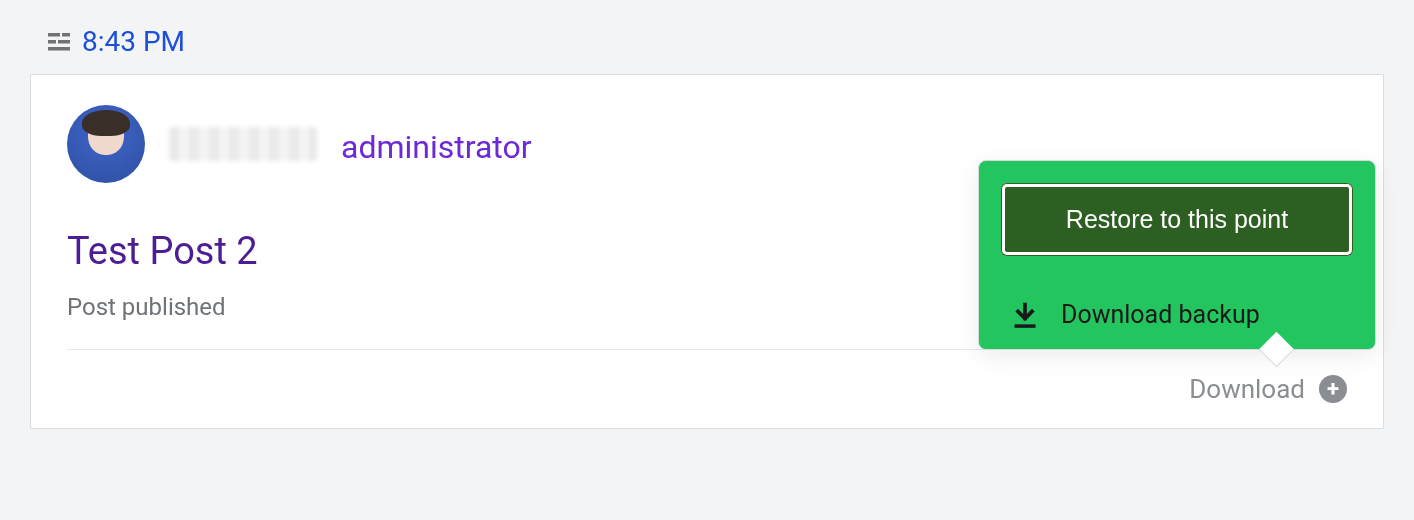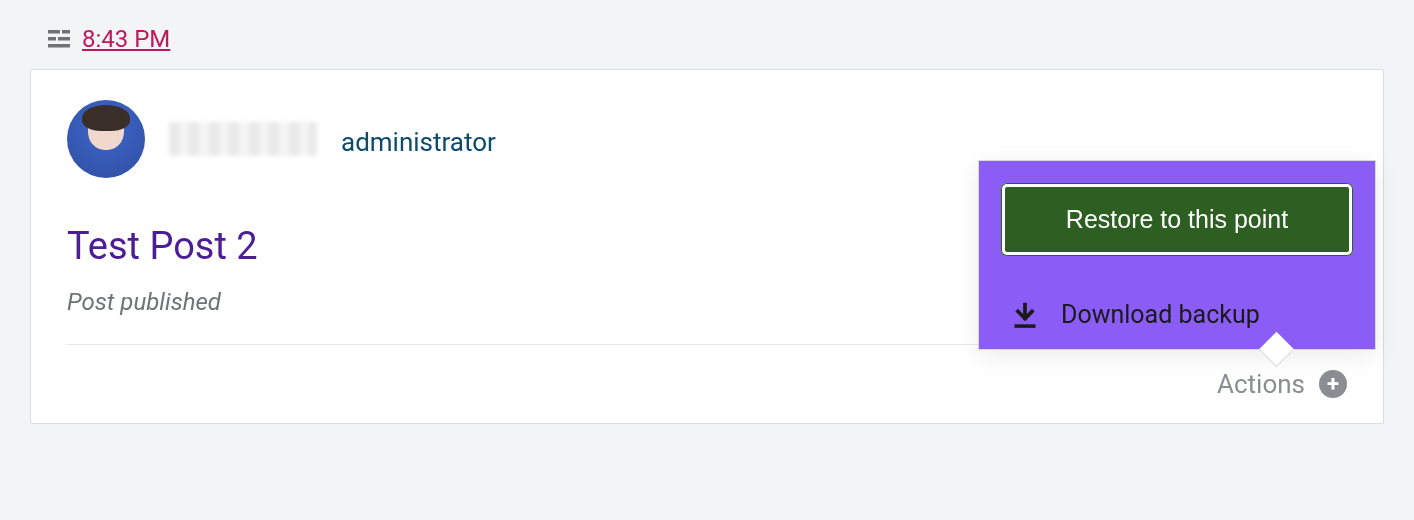--- a/index.html
+++ b/index.html
@@ -21,23 +21,22 @@
       gap: 12px;
       margin-bottom: 16px;
       padding-left: 18px;
     }
     .post-icon {
       width: 22px;
       height: 18px;
       display: block;
     }
     .timestamp {
-      color: #be185d;
-      font-size: 24px;
-      text-decoration: underline;
+      color: #1d4ed8;
+      font-size: 28px;
     }
     .card {
       background: #ffffff;
       border: 1px solid #dcdde0;
       border-radius: 2px;
       padding: 30px 36px 24px 36px;
       position: relative;
     }
     .author-row {
       display: flex;
@@ -77,33 +76,32 @@
       border-radius: 50% 50% 40% 40%;
     }
     .redacted-name {
       width: 148px;
       height: 34px;
       background: repeating-linear-gradient(90deg, #e9e9e9 0 10px, #f4f4f4 10px 20px);
       filter: blur(2px);
       border-radius: 3px;
     }
     .role {
-      color: #0c4a6e;
-      font-size: 26px;
+      color: #6d28d9;
+      font-size: 32px;
       margin-top: 6px;
     }
     .post-title {
       color: #4c1d95;
       font-size: 38px;
       font-weight: 400;
       margin-top: 46px;
     }
     .post-status {
       color: #6f7378;
-      font-style: italic;
       font-size: 24px;
       margin-top: 20px;
       padding-bottom: 28px;
       border-bottom: 1px solid #e8e9eb;
     }
     .actions-row {
       display: flex;
       justify-content: flex-end;
       align-items: center;
       gap: 14px;
@@ -122,23 +120,23 @@
       color: #fff;
       font-size: 22px;
       font-weight: bold;
       line-height: 1;
     }
     .popover {
       position: absolute;
       top: 160px;
       right: 38px;
       width: 398px;
-      background: #8b5cf6;
+      background: #22c55e;
       border: 1px solid #d8d9dc;
-      border-radius: 0;
+      border-radius: 8px;
       box-shadow: 0 6px 24px rgba(0,0,0,0.08);
       padding: 22px 22px 18px 22px;
       z-index: 10;
     }
     .popover::after {
       content: "";
       position: absolute;
       bottom: -13px;
       right: 86px;
       width: 24px;
@@ -200,21 +198,21 @@
     <div class="avatar"></div>
     <div class="redacted-name"></div>
     <span class="role">administrator</span>
   </div>
 
   <h2 class="post-title">Test Post 2</h2>
 
   <div class="post-status">Post published</div>
 
   <div class="actions-row">
-    <span>Actions</span>
+    <span>Download</span>
     <span class="plus-icon">+</span>
   </div>
 </div>
 
 <div class="popover">
   <button class="restore-btn">Restore to this point</button>
   <div class="download-row">
     <span class="download-icon">
       <svg viewBox="0 0 24 24" fill="none">
         <path d="M12 3 L12 15 M12 15 L6 9 M12 15 L18 9" stroke="#1a1a1a" stroke-width="3.2" stroke-linecap="square"></path>

